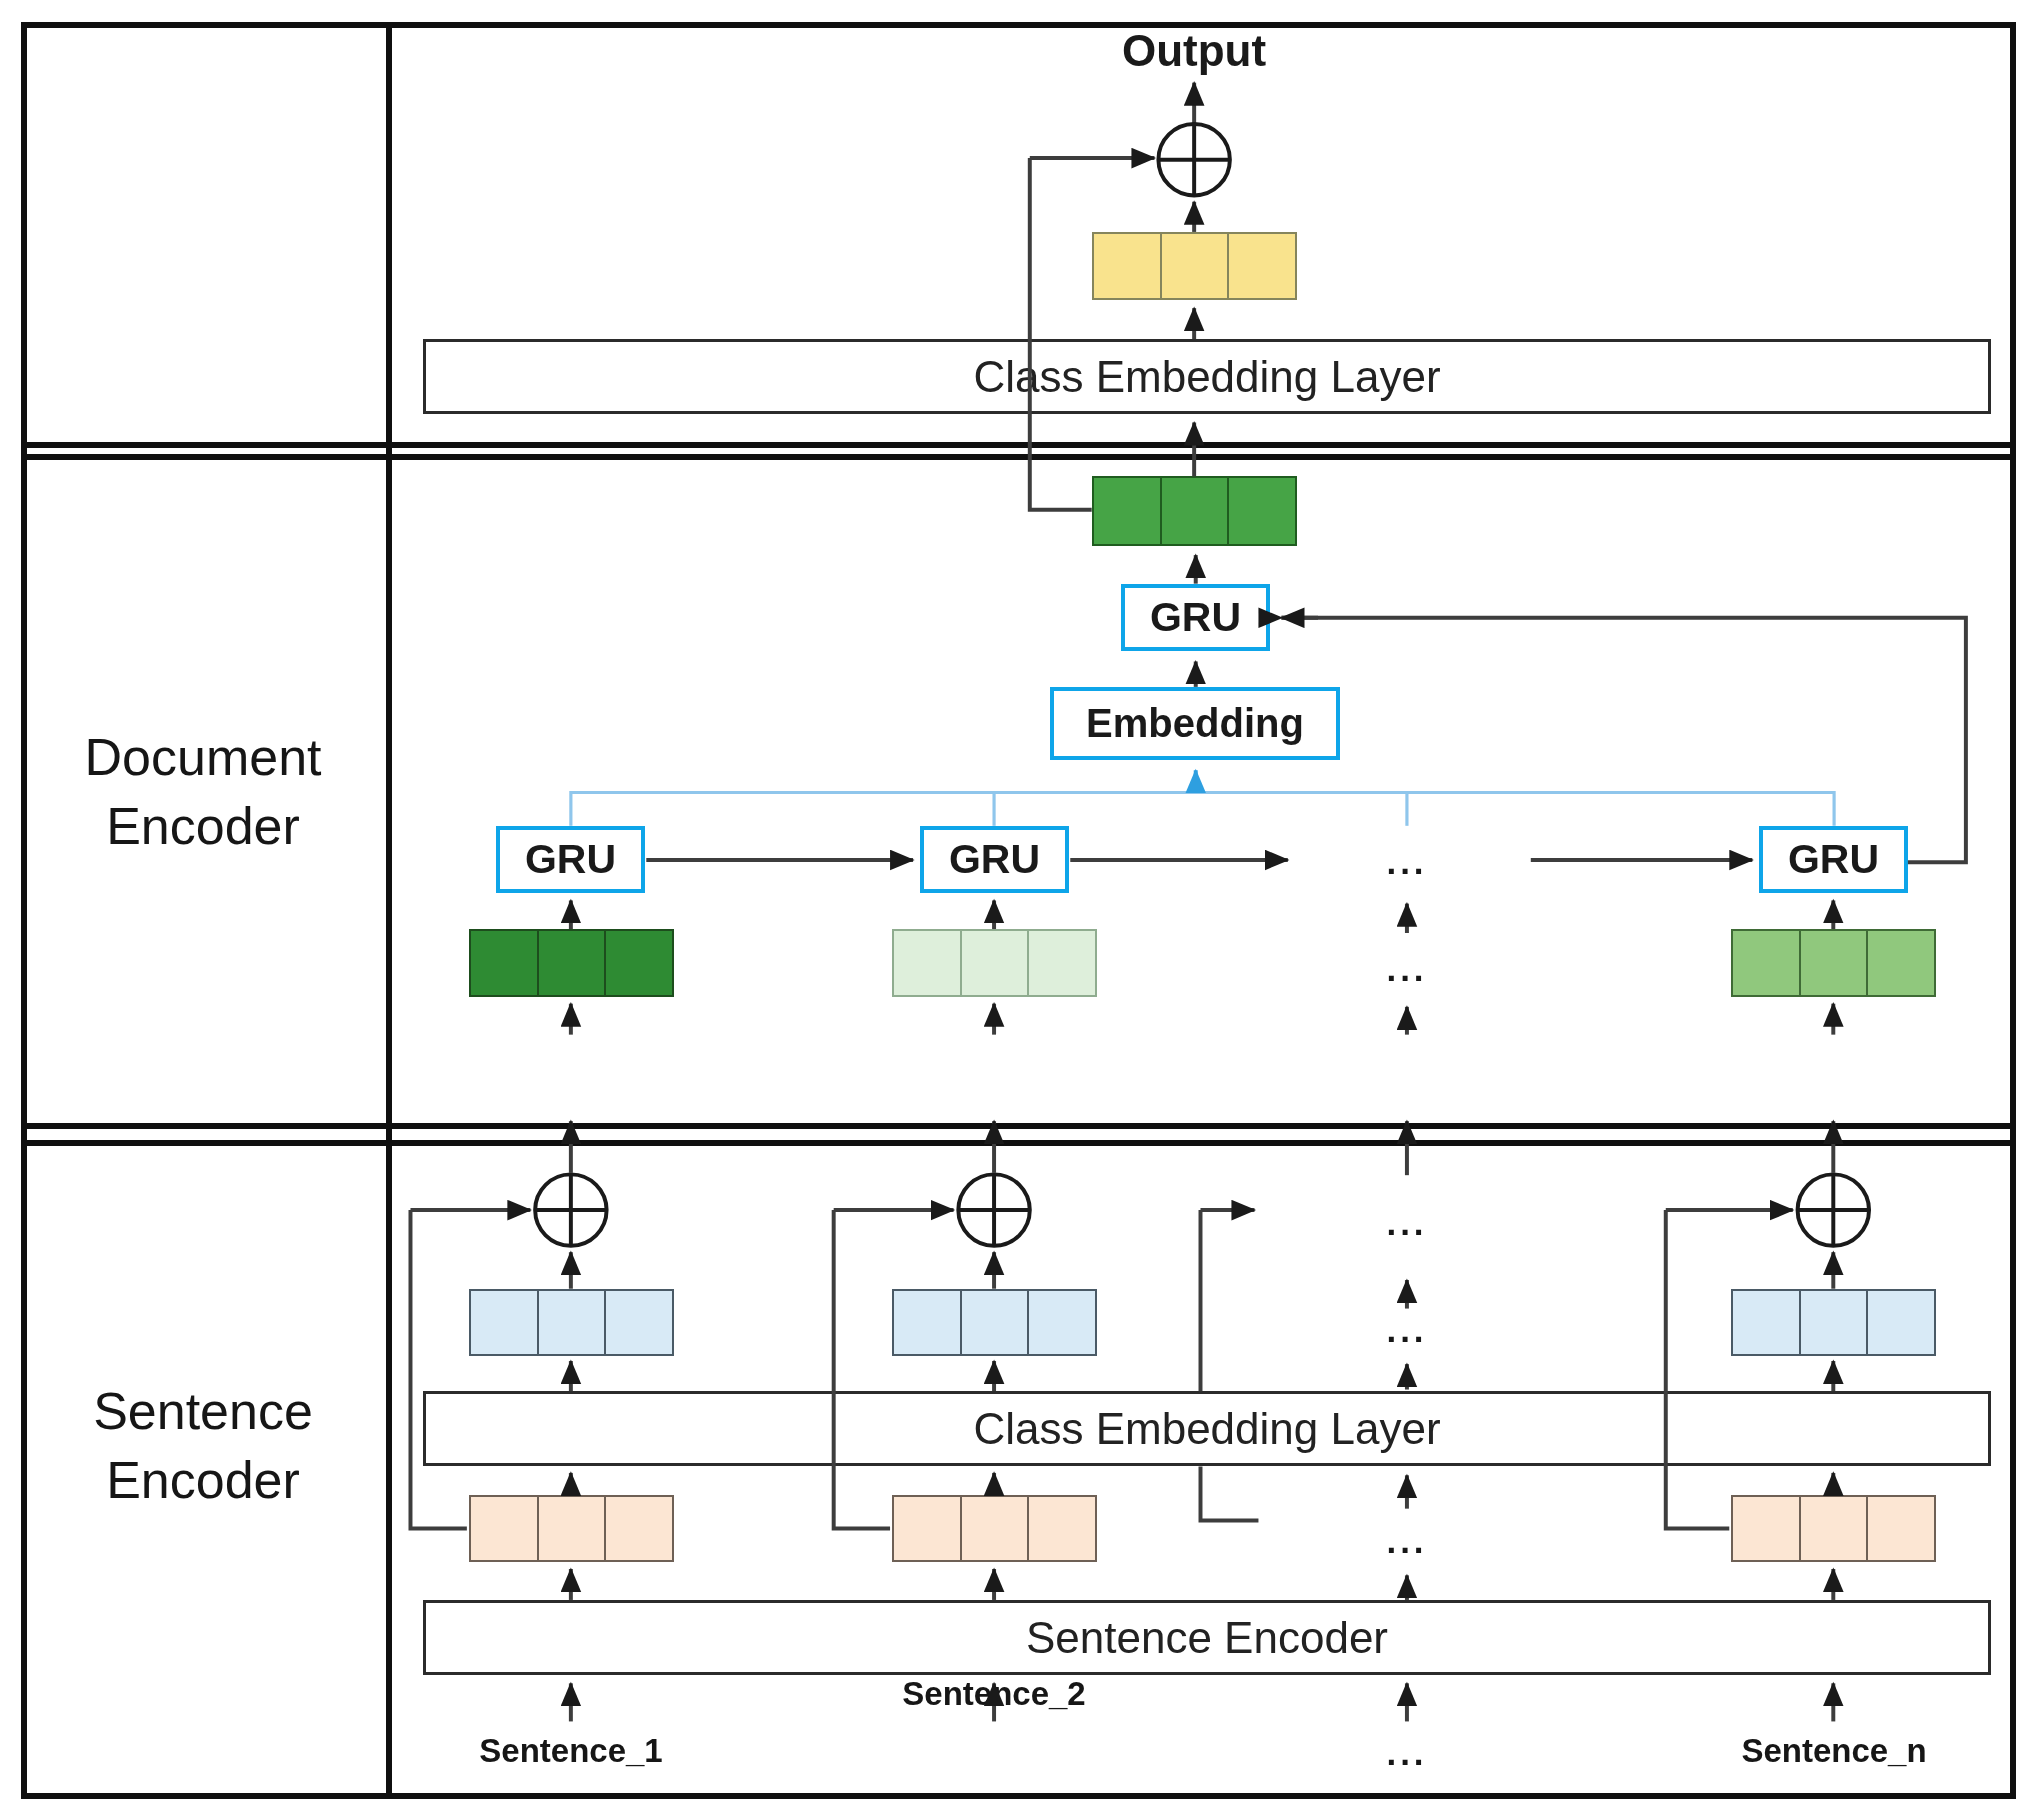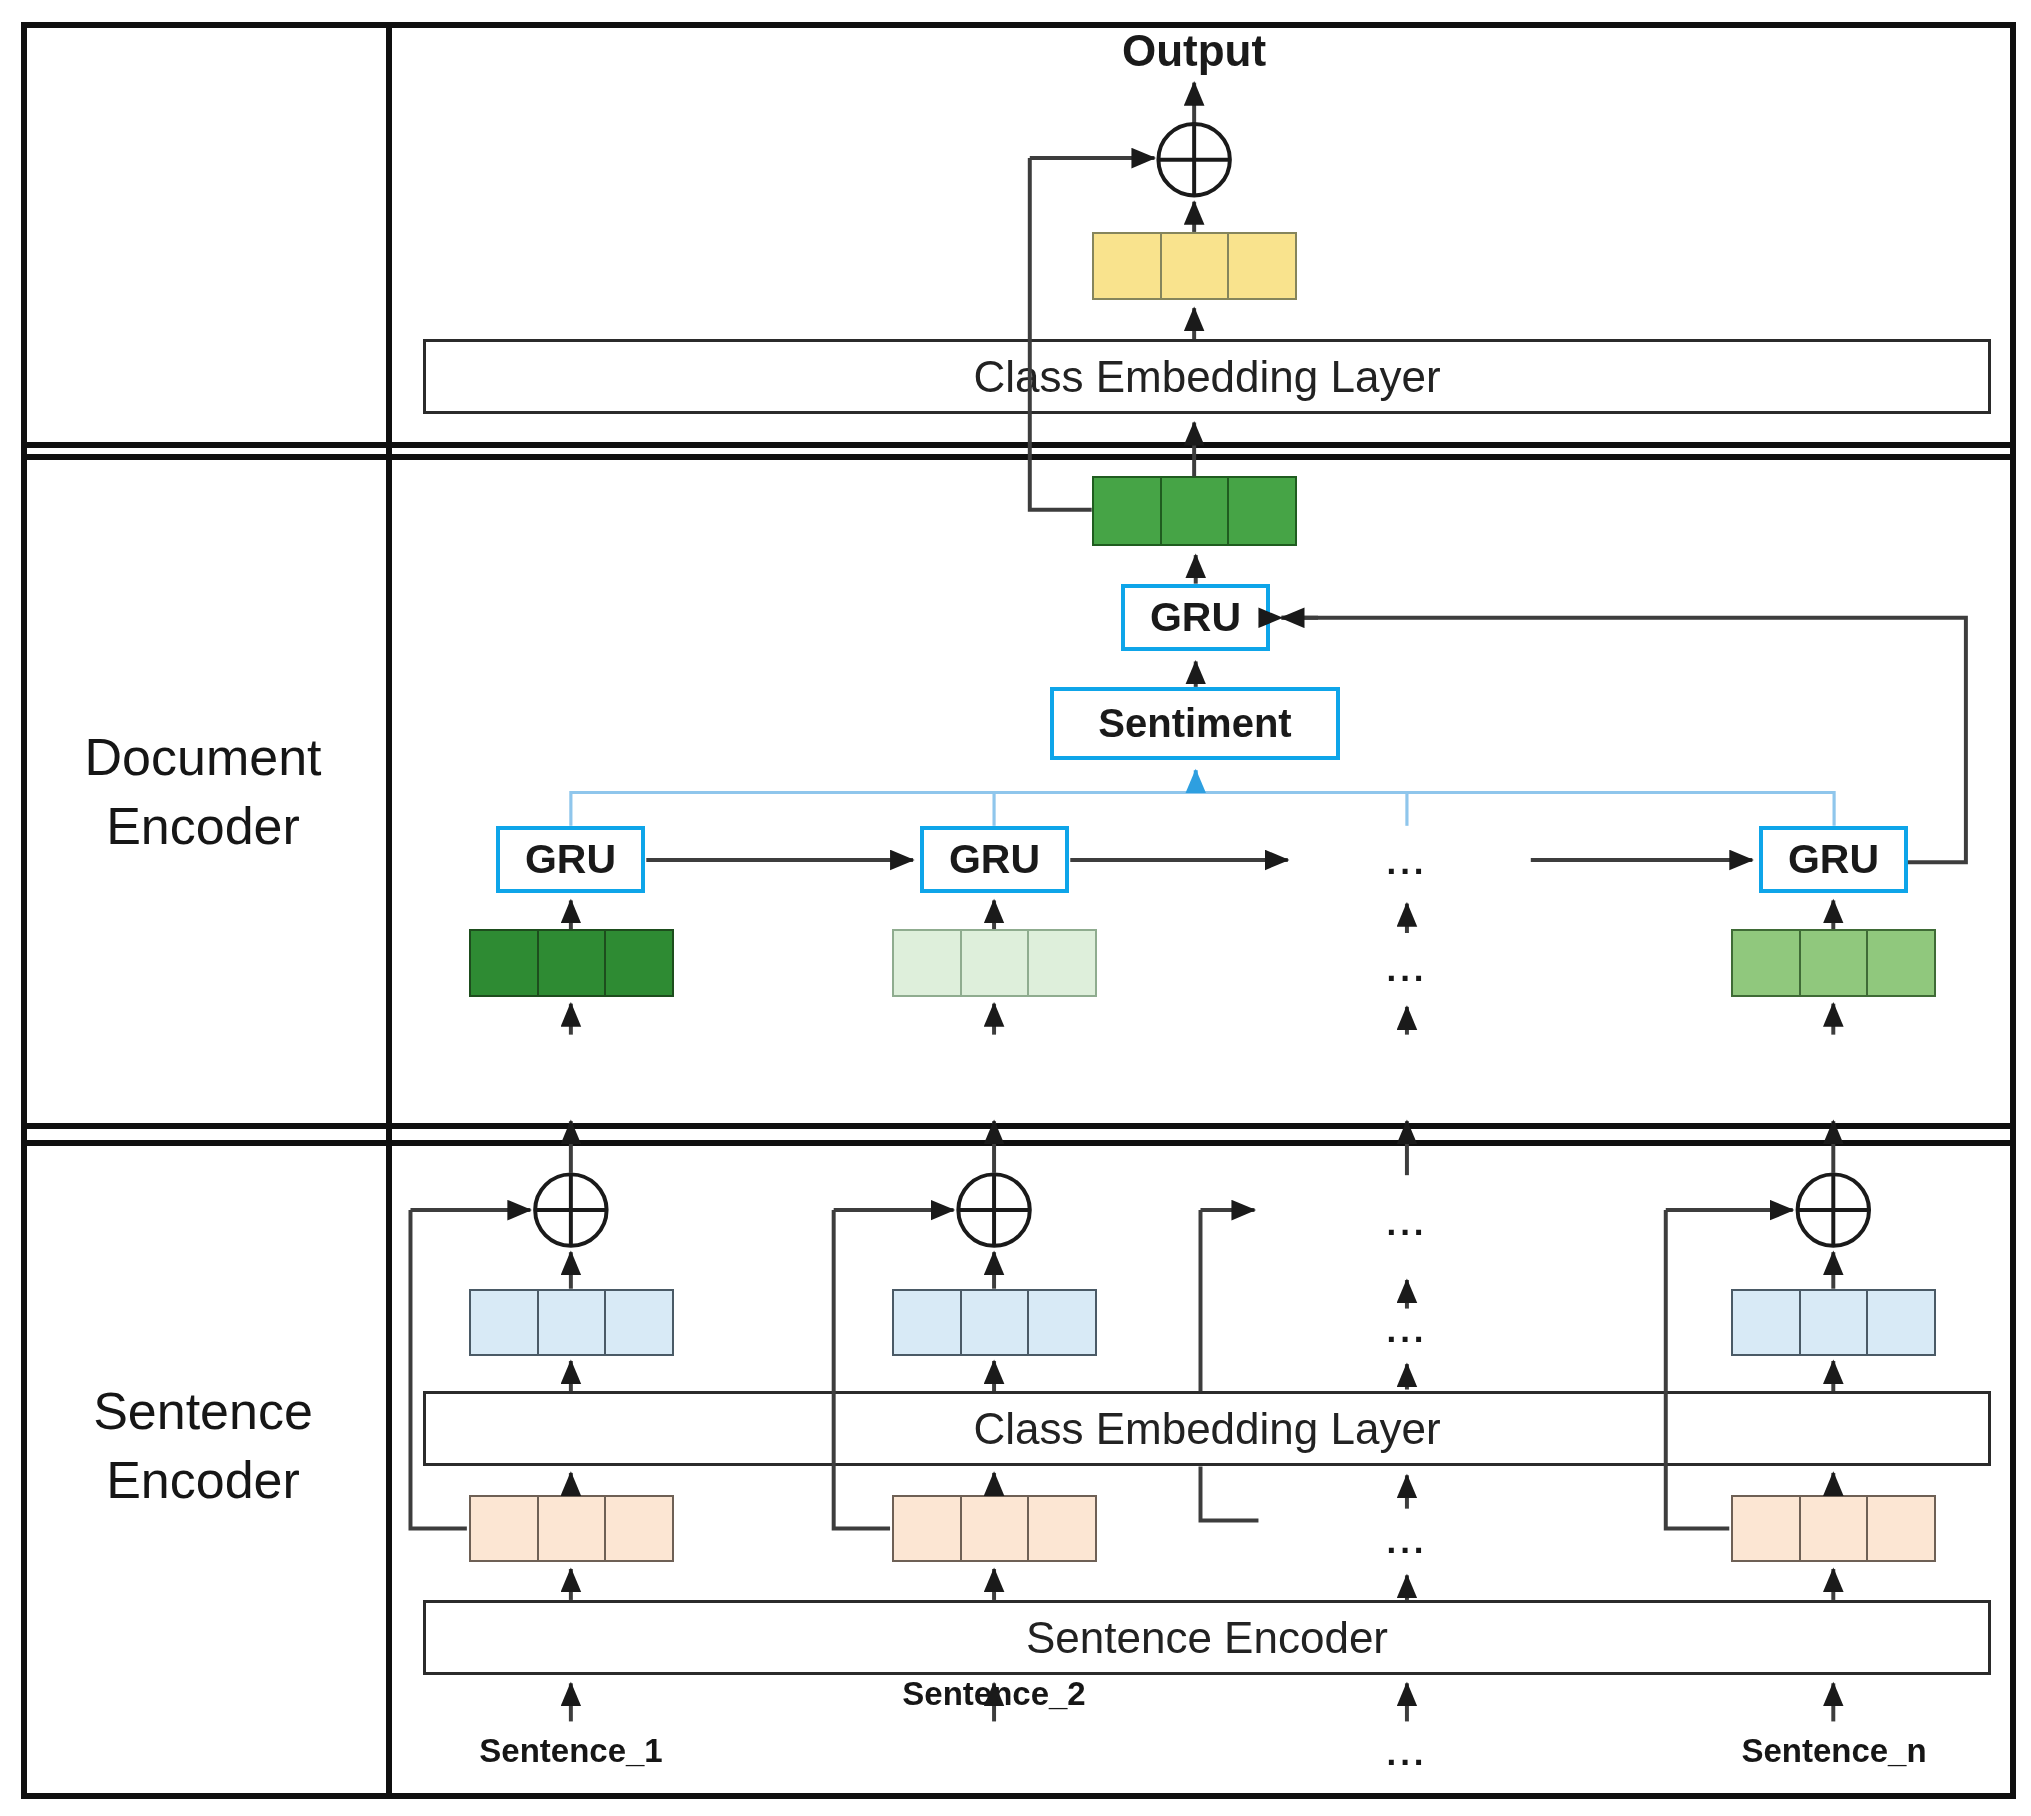--- a/index.html
+++ b/index.html
@@ -73,21 +73,21 @@
   <div class="abs vec" style="left:1092px;top:476px;width:205px;height:70px;background:#46A446;border:2.4px solid #1F5C1F">
     <div style="border-color:#1F5C1F"></div>
       <div style="border-color:#1F5C1F"></div>
       <div style="border-color:#1F5C1F"></div>
   </div>
 
   <div class="abs node gru" style="left:1121px;top:584px">
       <span>GRU</span>
     </div>
   <div class="abs node att">
-      <span>Sentiment</span>
+      <span>Embedding</span>
     </div>
 
   <div class="abs node gru" style="left:496px;top:826px">
       <span>GRU</span>
     </div>
   <div class="abs node gru" style="left:920px;top:826px">
       <span>GRU</span>
     </div>
   <div class="abs node gru" style="left:1759px;top:826px">
       <span>GRU</span>

